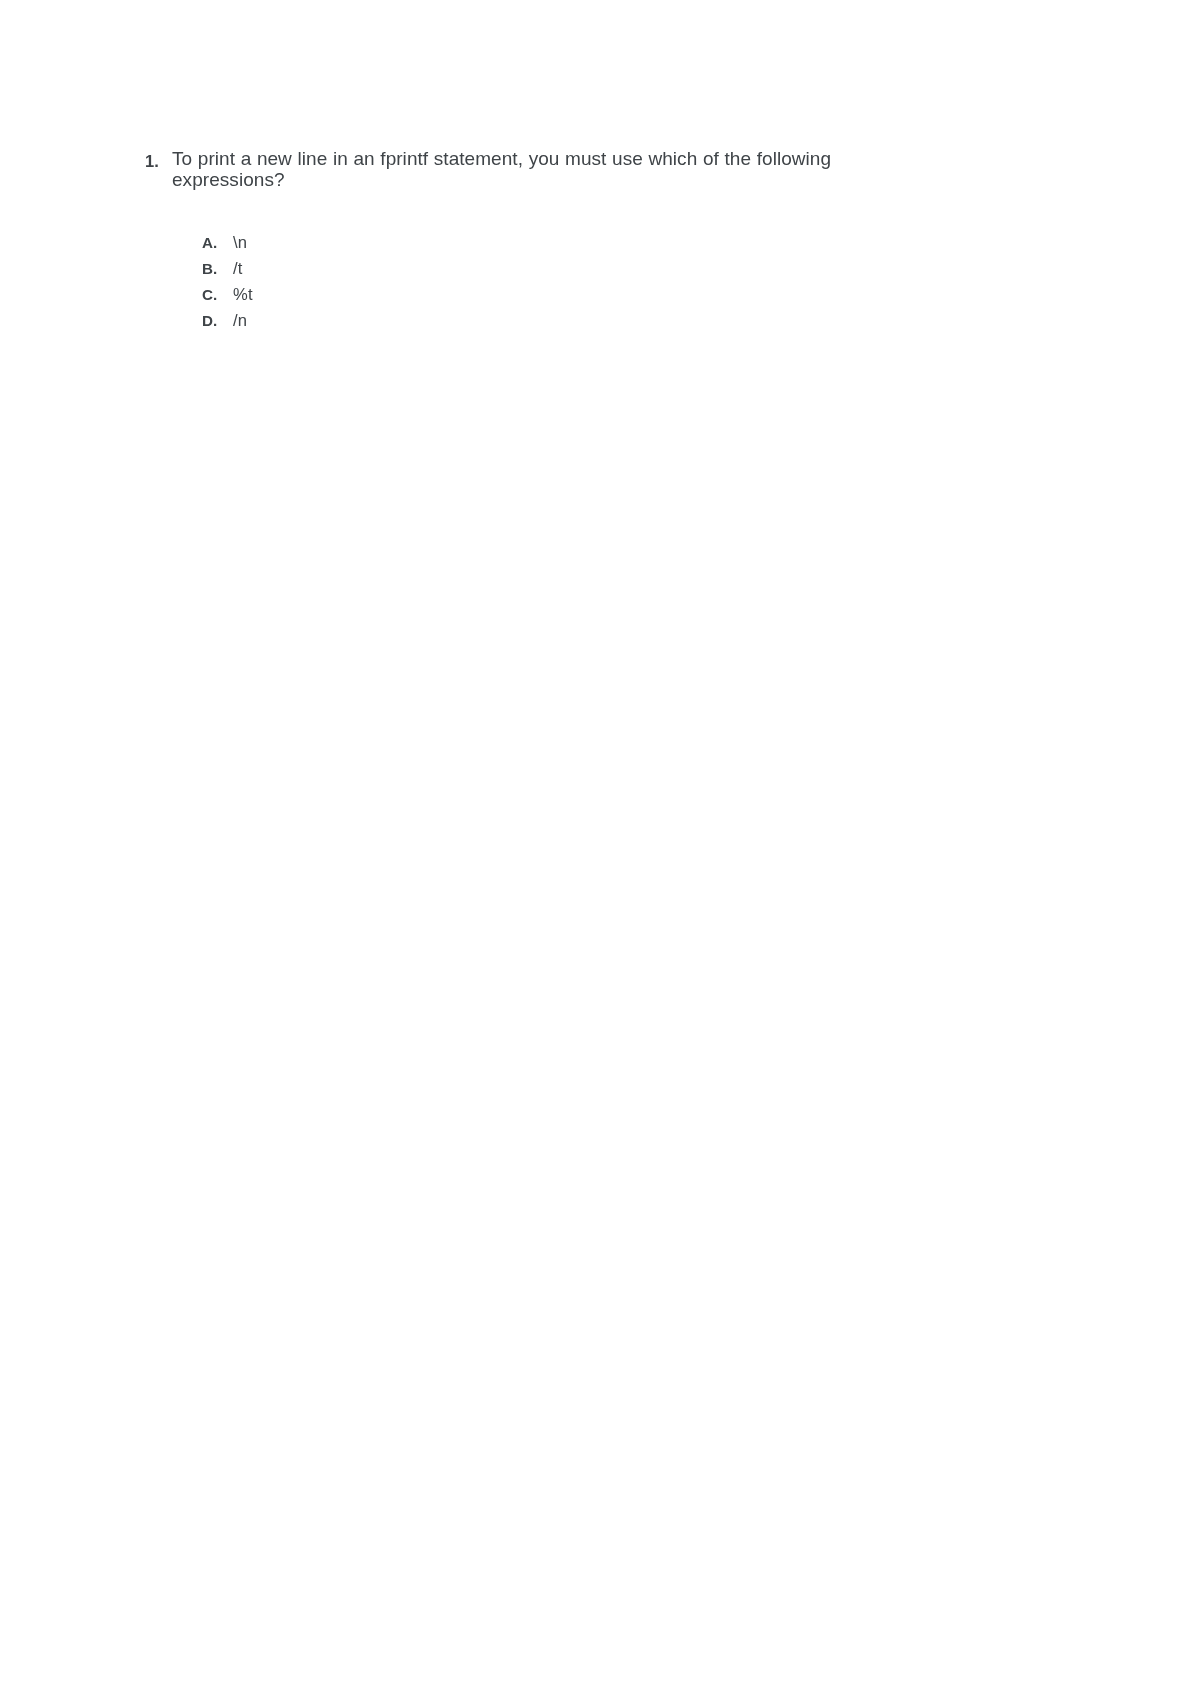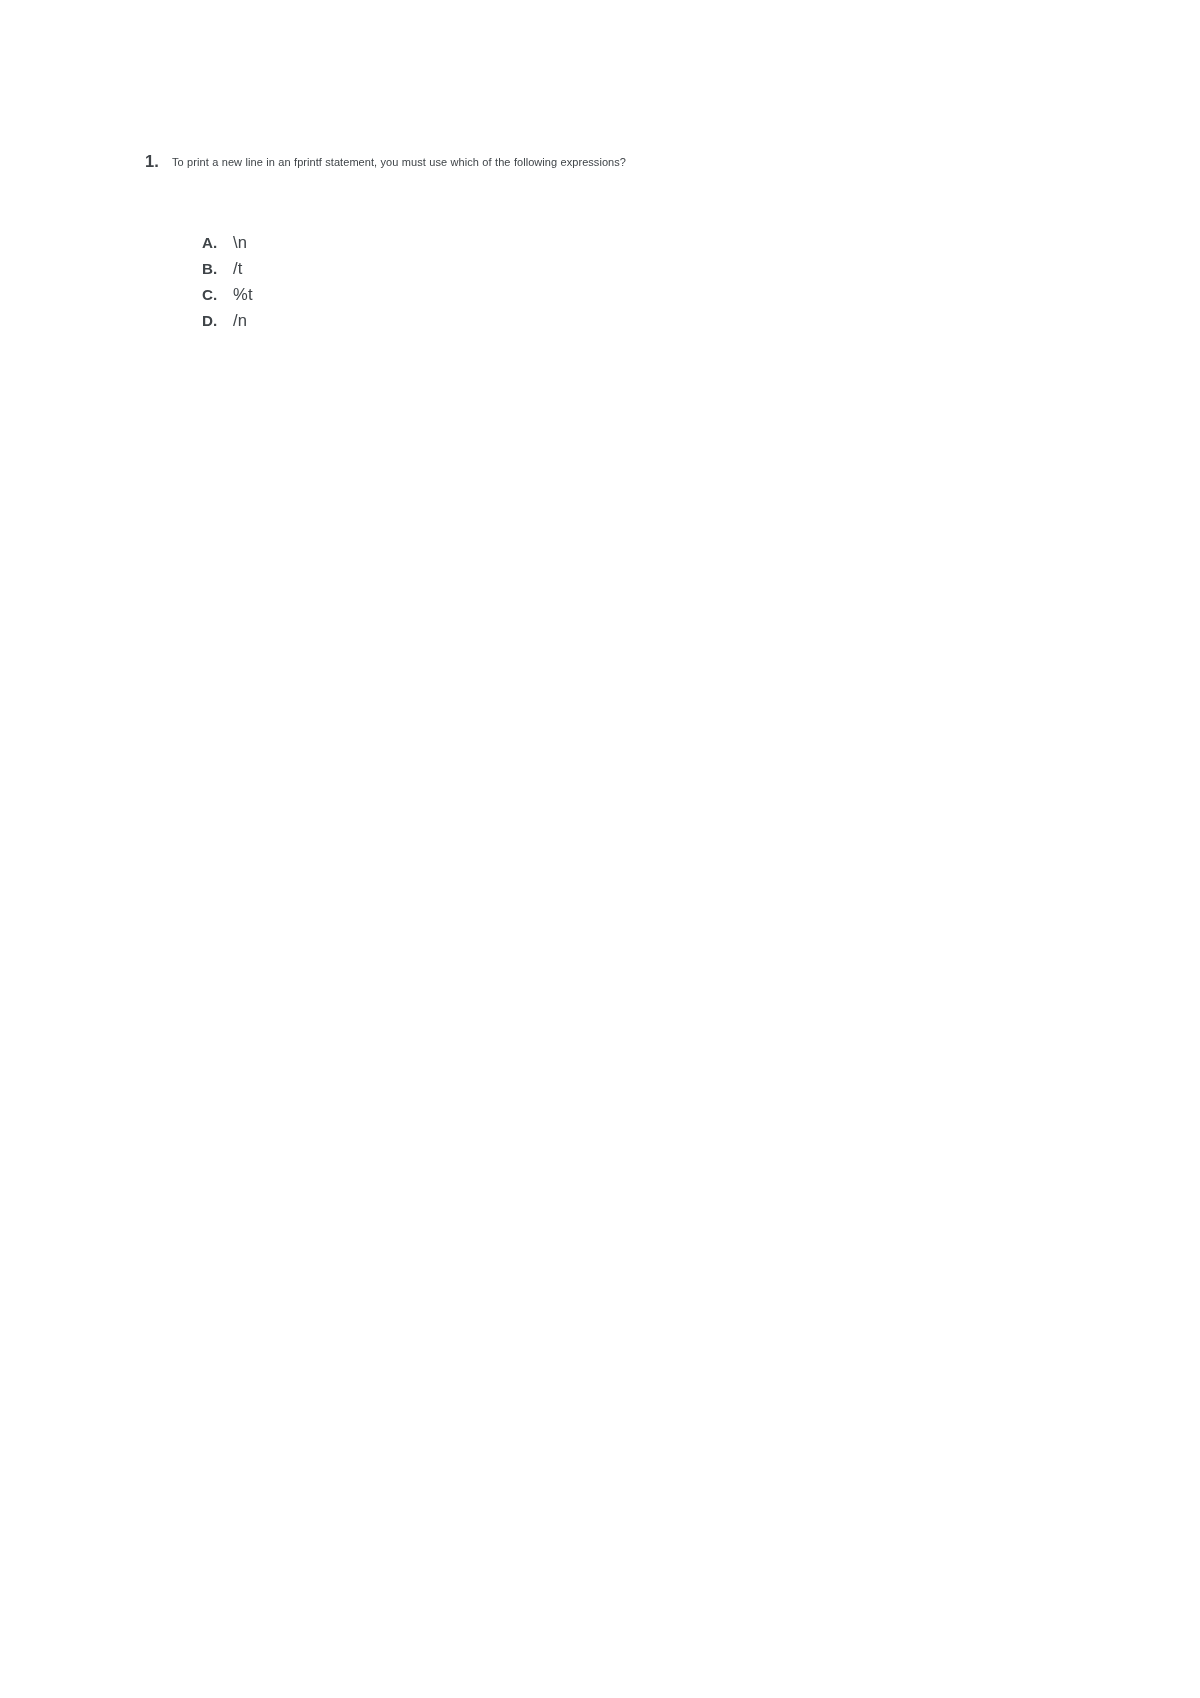--- a/index.html
+++ b/index.html
@@ -46,22 +46,22 @@
     flex: 0 0 auto;
     width: 27px;
     font-size: 16.5px;
     font-weight: 700;
     line-height: 27px;
     letter-spacing: 0.1px;
   }
 
   .question-text {
     flex: 1 1 auto;
-    font-size: 11px;
-    line-height: 28px;
+    font-size: 19px;
+    line-height: 21px;
     letter-spacing: 0.05px;
     word-spacing: 0.3px;
   }
 
   .options-list {
     position: absolute;
     left: 202px;
     top: 230px;
     width: 300px;
   }

